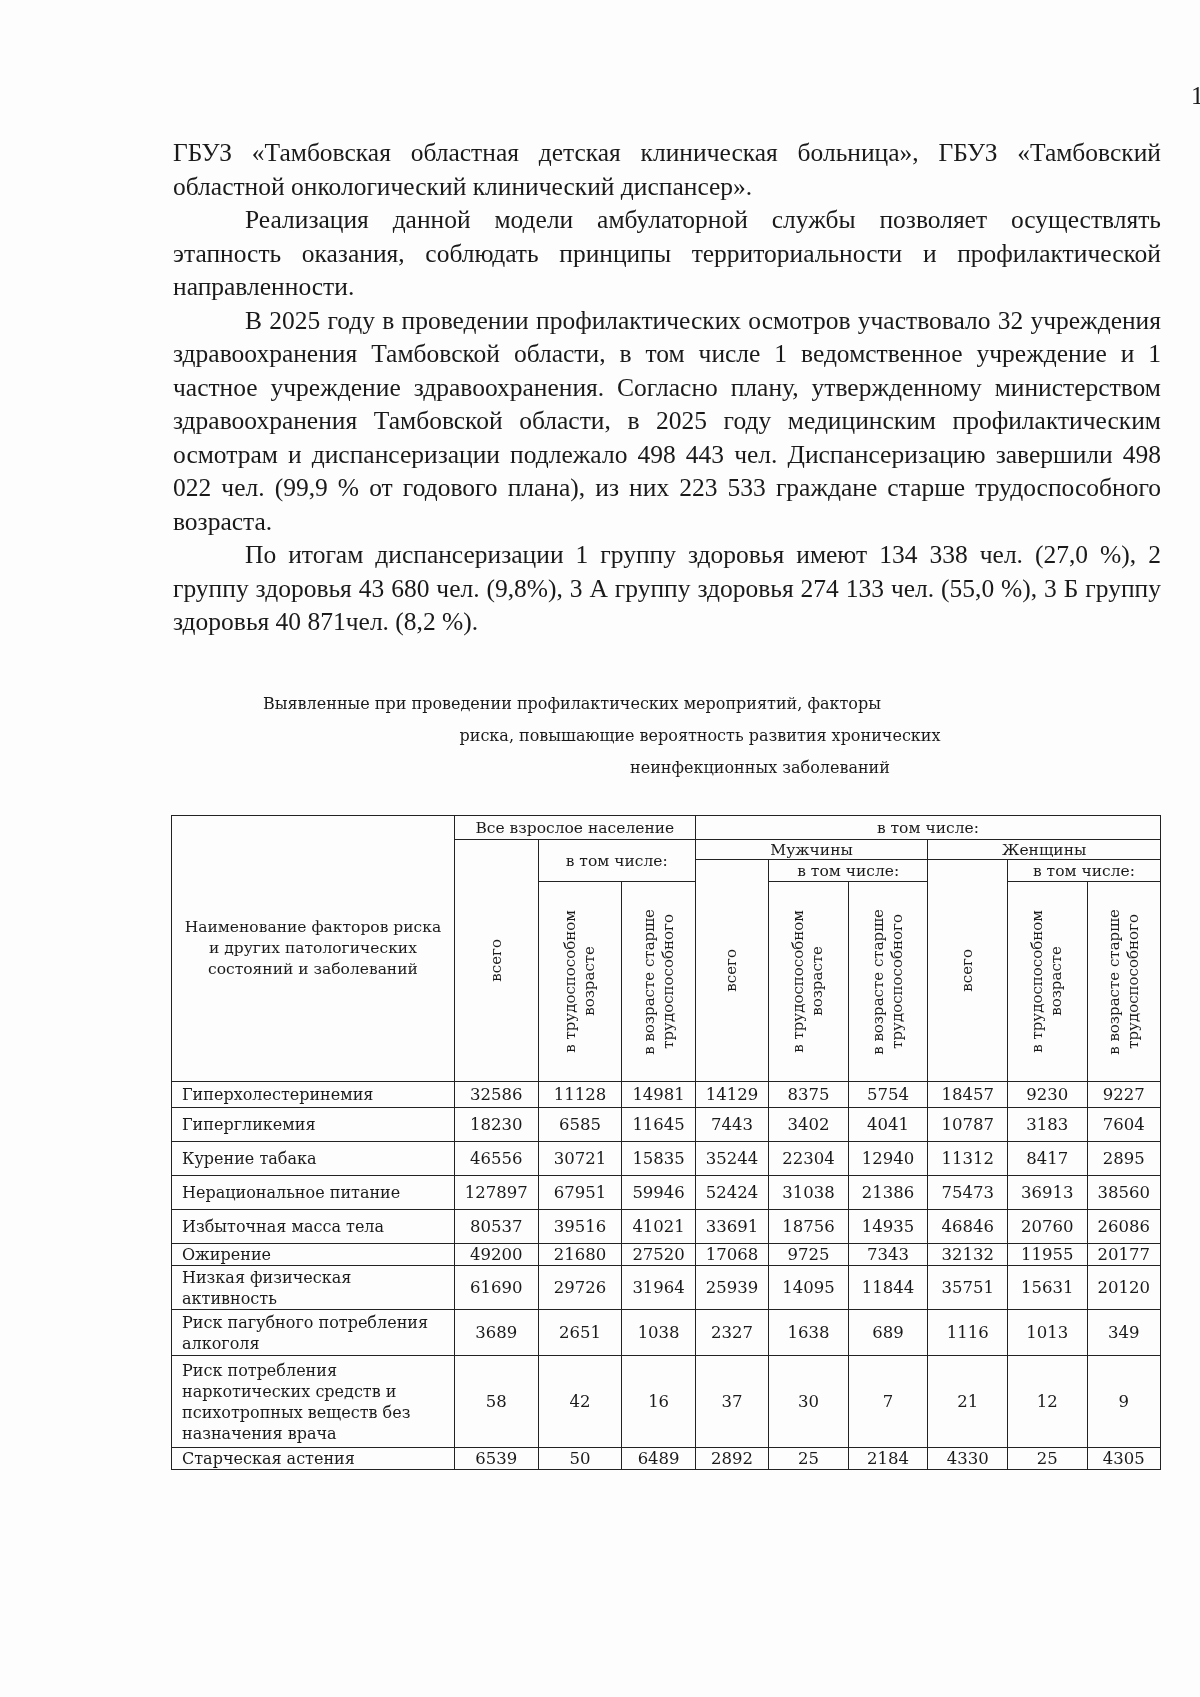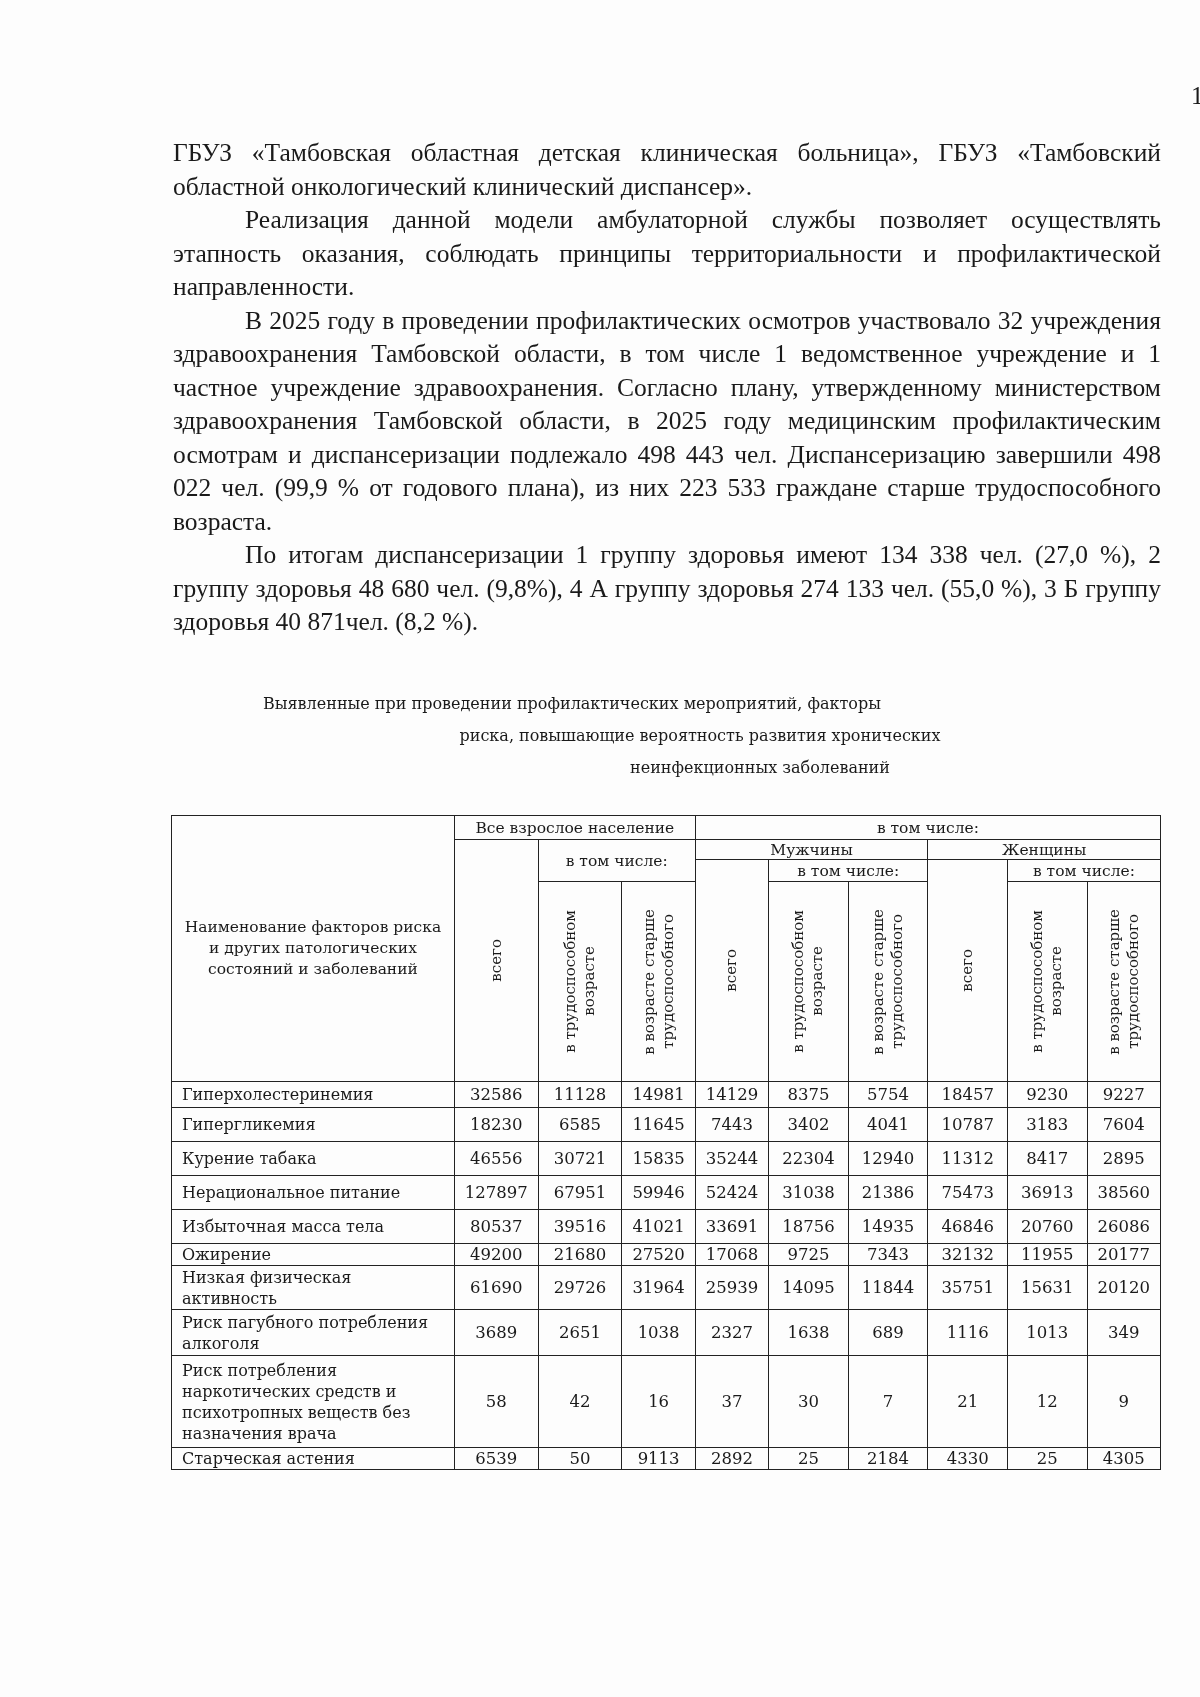--- a/index.html
+++ b/index.html
@@ -29,21 +29,21 @@
 <body>
 
 <div class="page">
 
   <div class="page-number">10</div>
 
   <div class="body-text">
     <p>ГБУЗ «Тамбовская областная детская клиническая больница», ГБУЗ «Тамбовский областной онкологический клинический диспансер».</p>
     <p class="indent">Реализация данной модели амбулаторной службы позволяет осуществлять этапность оказания, соблюдать принципы территориальности и профилактической направленности.</p>
     <p class="indent">В 2025 году в проведении профилактических осмотров участвовало 32 учреждения здравоохранения Тамбовской области, в том числе 1 ведомственное учреждение и 1 частное учреждение здравоохранения. Согласно плану, утвержденному министерством здравоохранения Тамбовской области, в 2025 году медицинским профилактическим осмотрам и диспансеризации подлежало 498 443 чел. Диспансеризацию завершили 498 022 чел. (99,9 % от годового плана), из них 223 533 граждане старше трудоспособного возраста.</p>
-    <p class="indent">По итогам диспансеризации 1 группу здоровья имеют 134 338 чел. (27,0 %), 2 группу здоровья 48 680 чел. (9,8%), 4 А группу здоровья 274 133 чел. (55,0 %), 3 Б группу здоровья 40 871чел. (8,2 %).</p>
+    <p class="indent">По итогам диспансеризации 1 группу здоровья имеют 134 338 чел. (27,0 %), 2 группу здоровья 43 680 чел. (9,8%), 3 А группу здоровья 274 133 чел. (55,0 %), 3 Б группу здоровья 40 871чел. (8,2 %).</p>
   </div>
 
   <div class="caption">
     <span class="l1">Выявленные при проведении профилактических мероприятий, факторы</span>
     <span class="l2">риска, повышающие вероятность развития хронических</span>
     <span class="l3">неинфекционных заболеваний</span>
   </div>
 
   <table class="risk">
     <colgroup>
@@ -215,21 +215,21 @@
           <td class="num">30</td>
           <td class="num">7</td>
           <td class="num">21</td>
           <td class="num">12</td>
           <td class="num">9</td>
         </tr>
         <tr style="height: 22px;">
           <td class="name">Старческая астения</td>
           <td class="num">6539</td>
           <td class="num">50</td>
-          <td class="num">9113</td>
+          <td class="num">6489</td>
           <td class="num">2892</td>
           <td class="num">25</td>
           <td class="num">2184</td>
           <td class="num">4330</td>
           <td class="num">25</td>
           <td class="num">4305</td>
         </tr>
       </tbody>
   </table>
 

